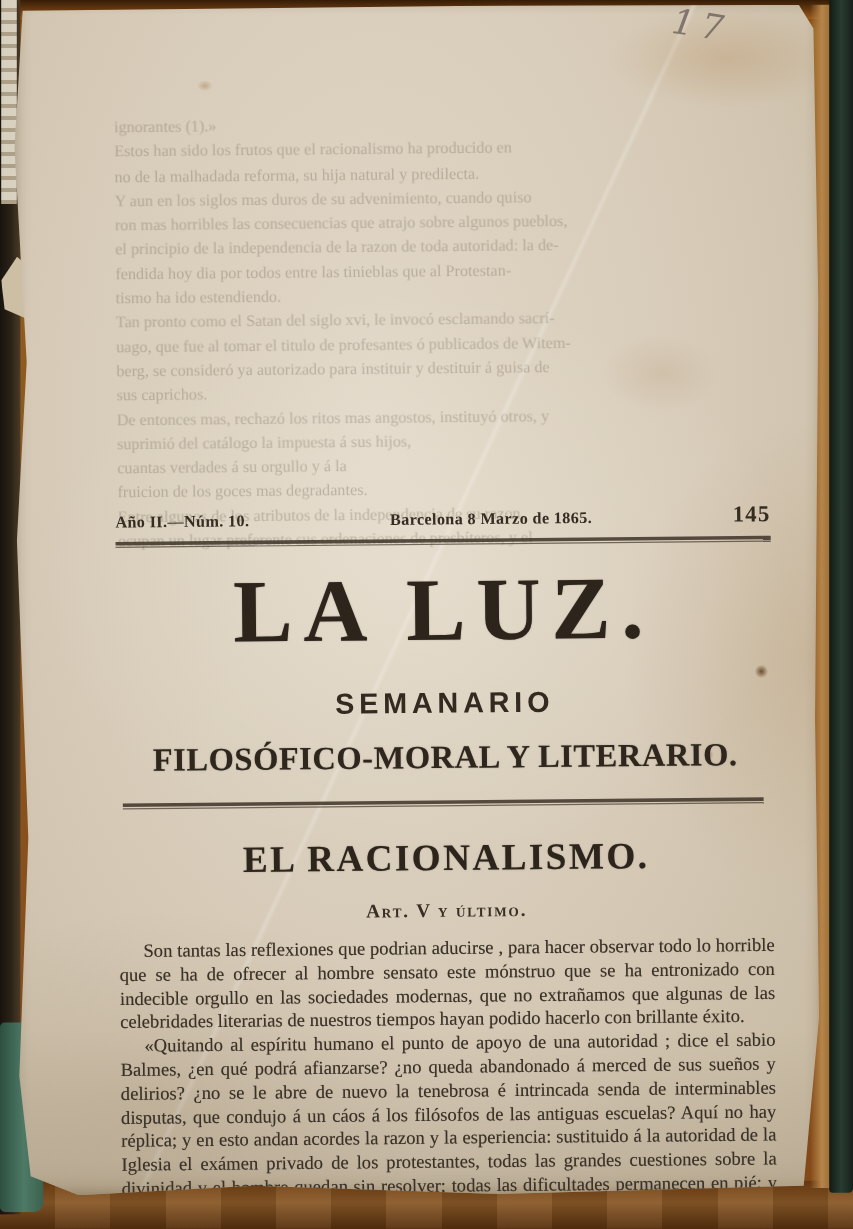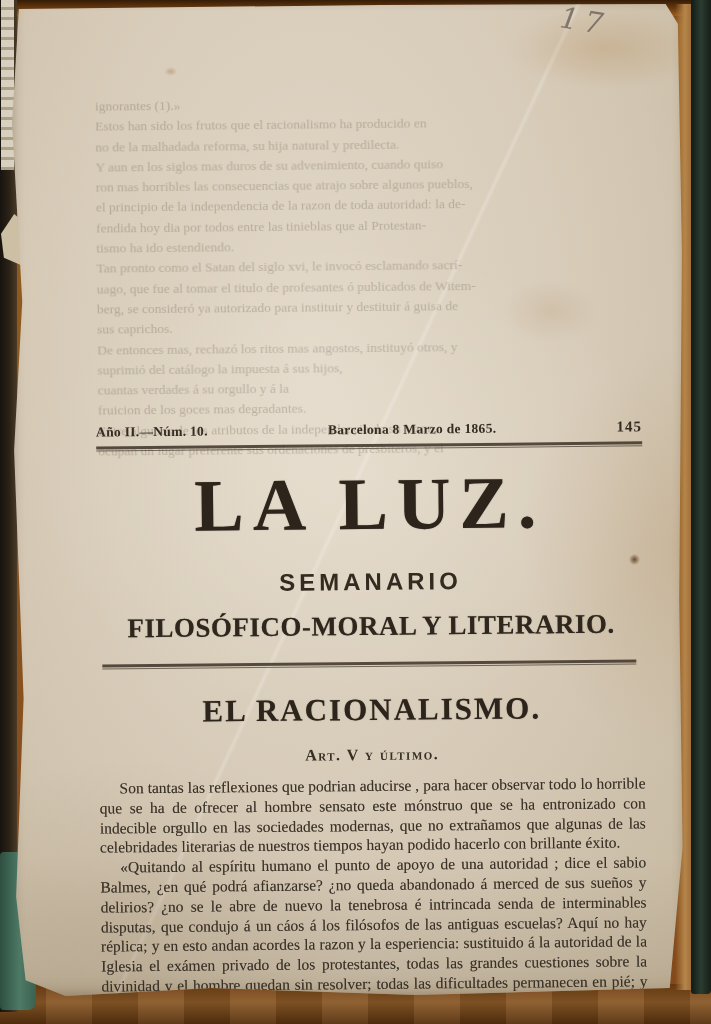--- a/index.html
+++ b/index.html
@@ -48,21 +48,21 @@
       radial-gradient(10px 7px at 24% 6.8%, rgba(150,100,50,.35), transparent 65%),
       radial-gradient(320px 220px at 18% 92%, rgba(120,95,60,.12), transparent 72%),
       radial-gradient(420px 320px at 50% 48%, rgba(255,250,240,.22), transparent 75%),
       linear-gradient(180deg, transparent 86%, rgba(120,105,80,.18) 100%),
       linear-gradient(115deg, transparent 49.7%, rgba(255,255,255,.22) 50%, transparent 50.35%);}
   
   .content{position:absolute;left:84px;top:2px;width:546px;
     transform:rotate(-.55deg);transform-origin:50% 0;color:#352c22;}
   .header-row{display:flex;justify-content:space-between;align-items:baseline;
     margin-top:50px;font-weight:bold;font-size:13.5px;letter-spacing:.3px;}
-  .header-row .pageno{font-size:15px;letter-spacing:1px;text-align:right;}
+  .header-row .pageno{font-size:19px;letter-spacing:1px;text-align:right;}
   .rule{border-top:3px solid rgba(66,55,43,.88);position:relative;height:5px;}
   .rule::after{content:"";position:absolute;left:0;right:0;top:1px;border-top:1px solid rgba(66,55,43,.7);}
   .rule.r1{margin-top:6px;}
   .rule.r2{margin-top:20px;width:534px;margin-left:4px;}
   .masthead-title{margin-top:14px;text-align:center;font-size:74px;line-height:1.05;
     font-weight:bold;letter-spacing:9px;color:#2d251b;text-shadow:0 0 1px rgba(45,37,27,.55);}
   .masthead-sub1{margin-top:24px;text-align:center;font-family:"Liberation Sans",sans-serif;
     font-weight:bold;font-size:24px;letter-spacing:4px;color:#332a20;}
   .masthead-sub2{margin-top:15px;text-align:center;font-weight:bold;font-size:27px;
     letter-spacing:.5px;color:#2f271d;text-shadow:0 0 1px rgba(47,39,29,.5);}

